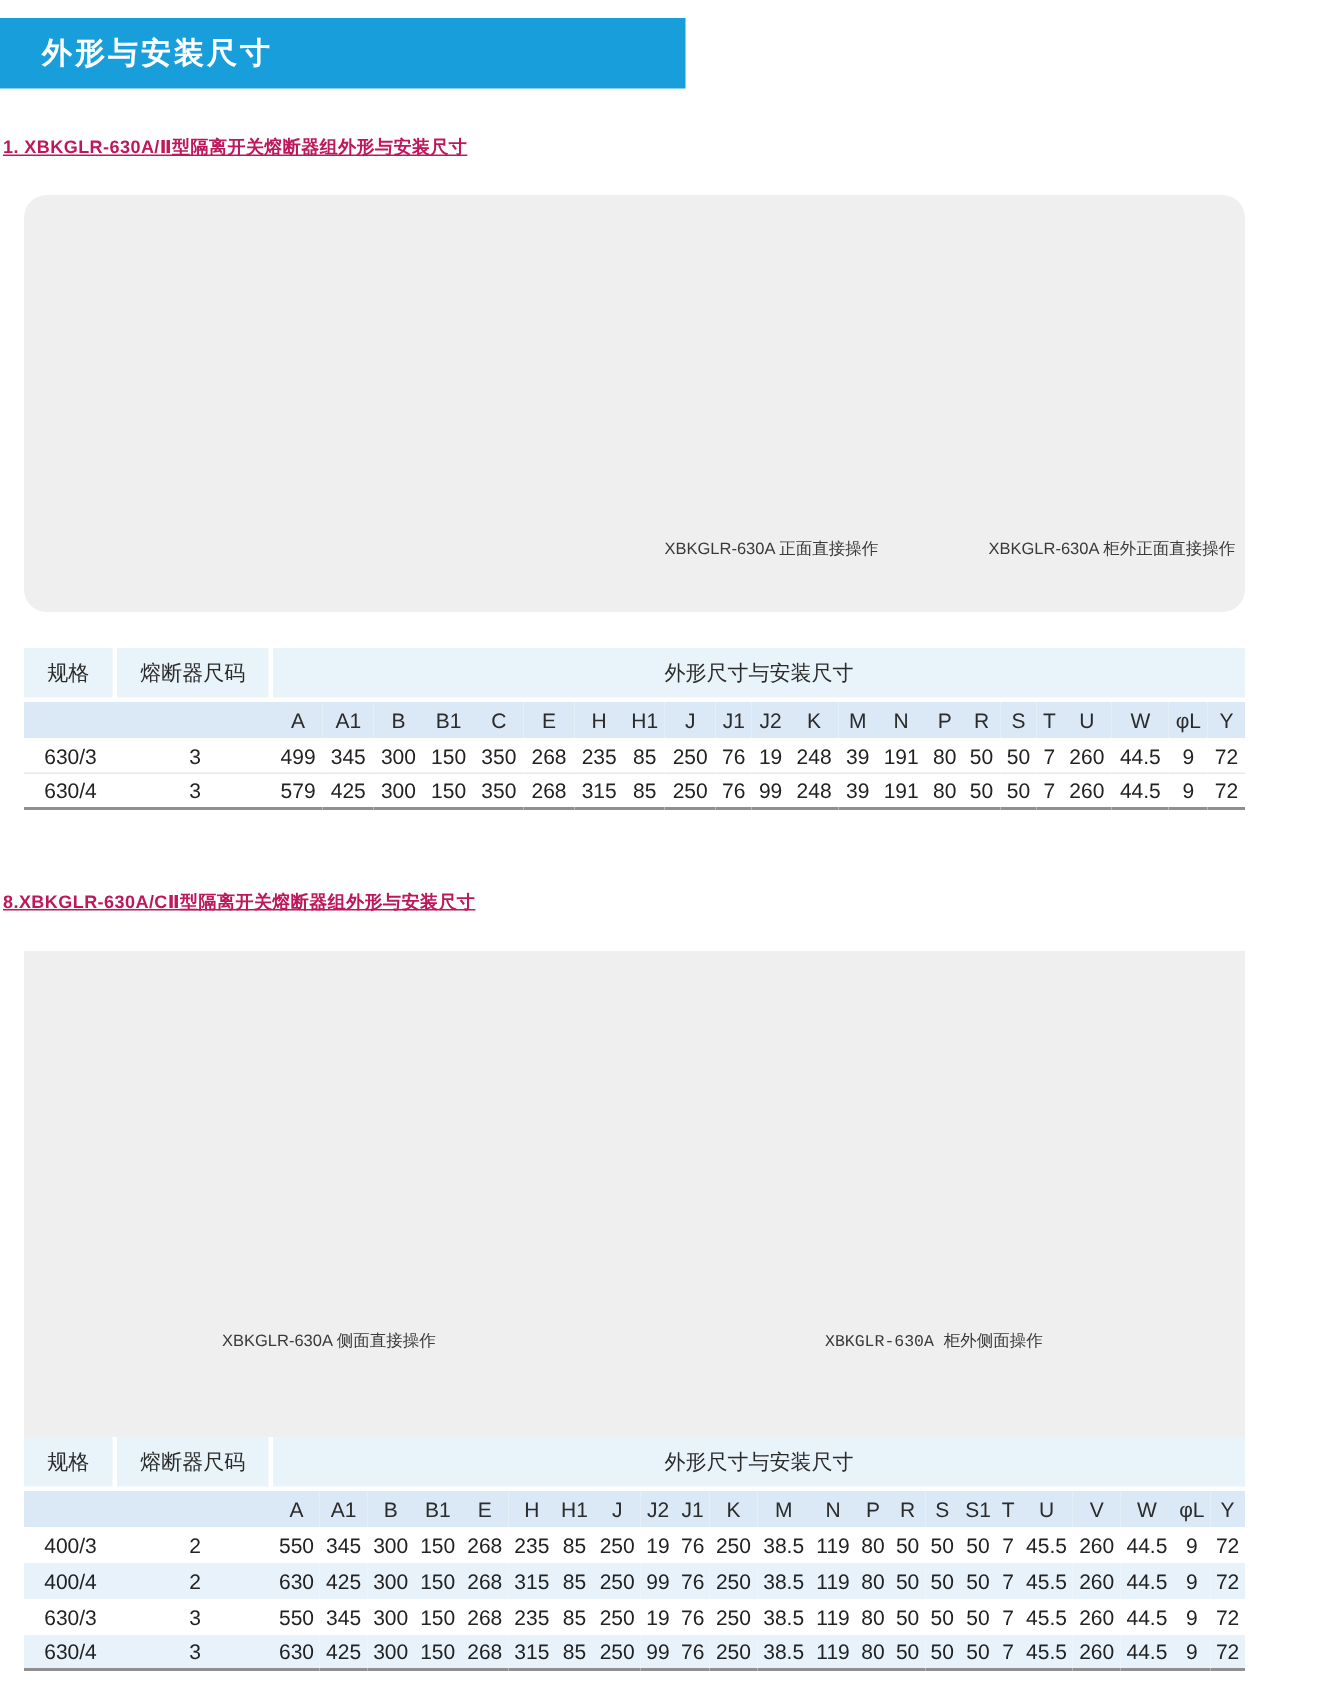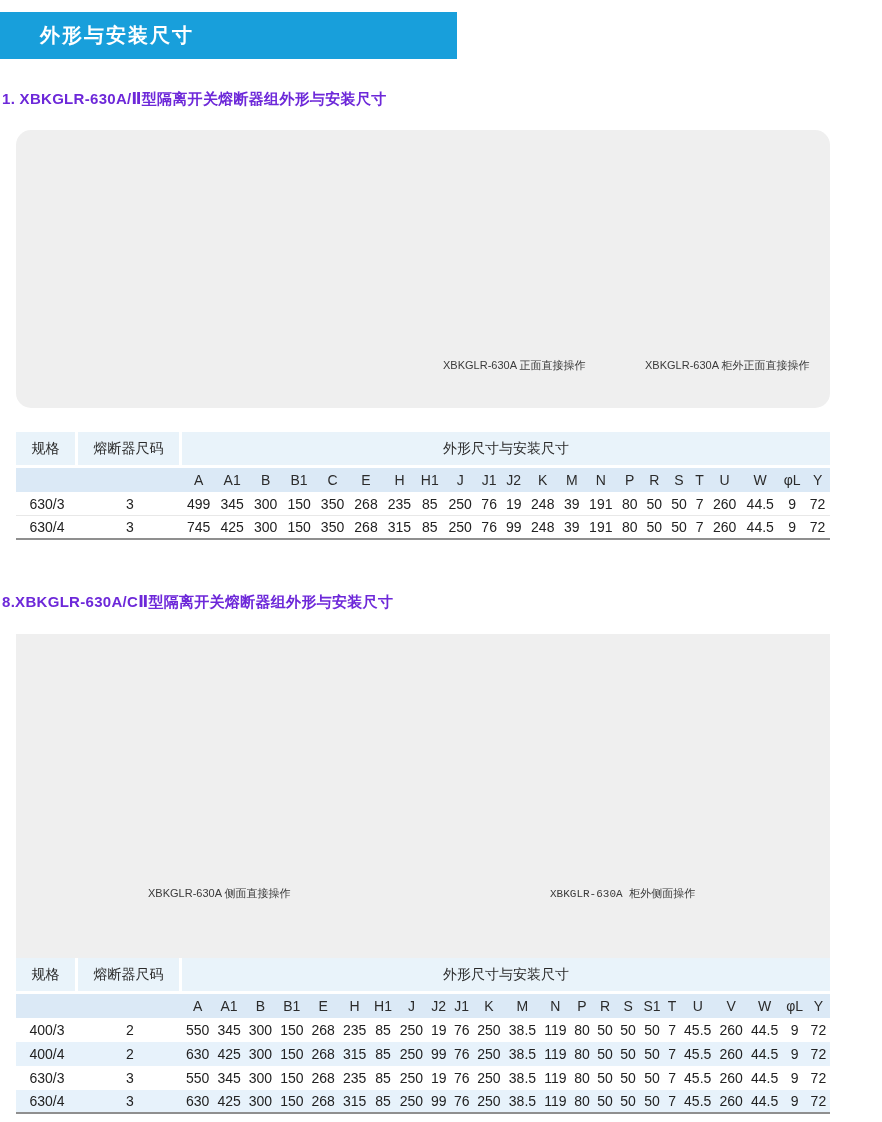--- a/index.html
+++ b/index.html
@@ -9,45 +9,46 @@
     font-family: "Liberation Sans", "DejaVu Sans", sans-serif;
     color: #2b2b2b;
     position: relative;
     overflow: hidden;
   }
   .banner {
     position: absolute; left: 0; top: 12px;
     width: 457px; height: 47px;
     background: #189fdb;
     display: flex; align-items: center;
-    padding-left: 40px;
+    padding-left: 28px;
   }
   .banner-title {
     color: #ffffff; font-size: 20px; font-weight: bold;
     letter-spacing: 2px;
   }
   .section-heading {
     position: absolute; left: 2px;
-    font-size: 15px; font-weight: 600; color: #6d28d9;
+    font-size: 12px; font-weight: 600; color: #be185d;
     letter-spacing: 0.3px;
+    text-decoration: underline;
   }
   #heading-1 { top: 90px; }
   #heading-2 { top: 593px; }
   .figure-box {
     position: absolute; left: 16px; width: 814px;
     background: #efefef;
   }
   #figure-1 { top: 130px; height: 278px; border-radius: 15px; }
   #figure-2 { top: 634px; height: 359px; }
   .figure-caption {
     position: absolute;
     font-size: 11px; color: #3a3a3a; white-space: nowrap;
   }
   #fig1-cap-left  { left: 427px; top: 228px; }
-  #fig1-cap-right { left: 629px; top: 228px; }
+  #fig1-cap-right { left: 643px; top: 228px; }
   #fig2-cap-left  { left: 132px; top: 252px; }
   #fig2-cap-right { left: 534px; top: 252px; font-family: Liberation Mono, monospace; }
   .dim-table-wrap {
     position: absolute; left: 16px; width: 814px;
   }
   #table-1-wrap { top: 432px; }
   #table-2-wrap { top: 958px; }
   table.dim-table {
     width: 100%;
     border-collapse: separate; border-spacing: 0;
@@ -159,21 +160,21 @@
           <td class="dim">50</td>
           <td class="dim">7</td>
           <td class="dim">260</td>
           <td class="dim">44.5</td>
           <td class="dim">9</td>
           <td class="dim">72</td>
         </tr>
         <tr>
           <td class="col-spec">630/4</td>
           <td class="col-fuse">3</td>
-          <td class="dim">745</td>
+          <td class="dim">579</td>
           <td class="dim">425</td>
           <td class="dim">300</td>
           <td class="dim">150</td>
           <td class="dim">350</td>
           <td class="dim">268</td>
           <td class="dim">315</td>
           <td class="dim">85</td>
           <td class="dim">250</td>
           <td class="dim">76</td>
           <td class="dim">99</td>

